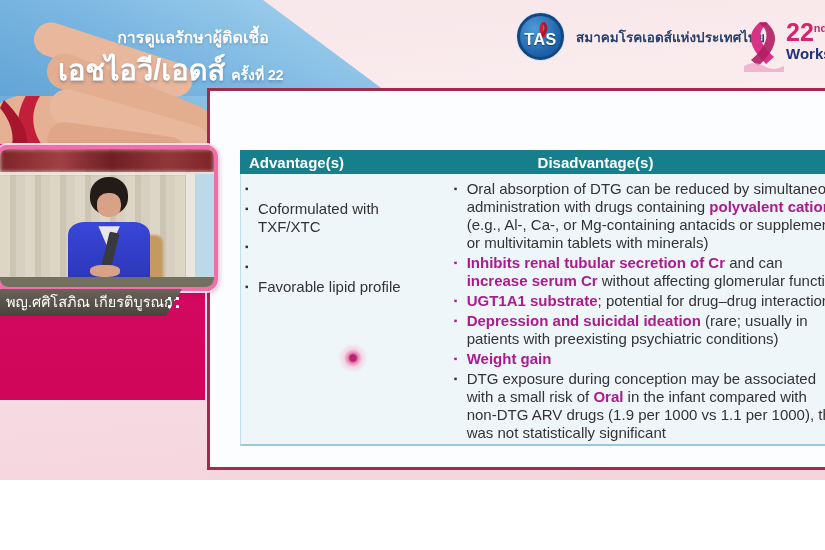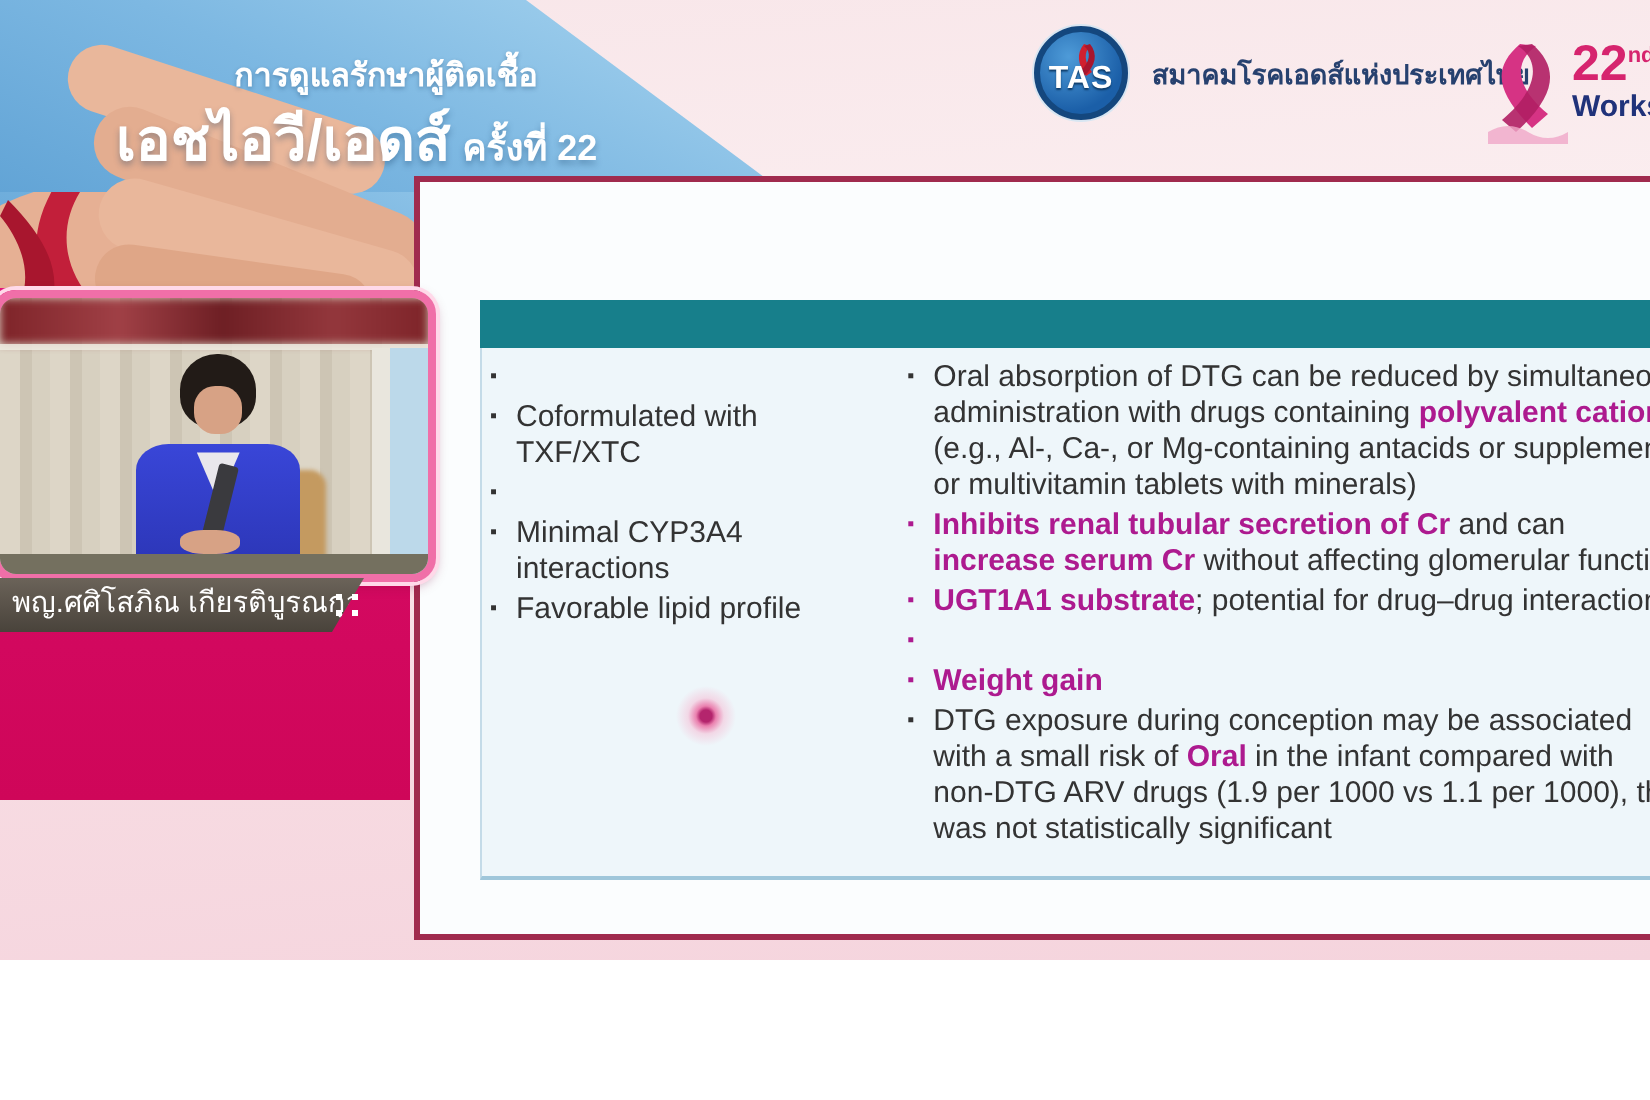--- a/index.html
+++ b/index.html
@@ -12,21 +12,21 @@
   .left-sky { position:absolute; left:0; top:0; width:207px; height:150px; z-index:2; overflow:hidden;
               background:linear-gradient(205deg,#aad6f0 0%,#7db8e2 55%,#62a4d6 100%); }
   .banner { position:absolute; left:0; top:0; width:400px; height:96px; z-index:2; overflow:hidden;
             clip-path:polygon(0 0, 263px 0, 392px 96px, 0 96px);
             background:linear-gradient(205deg,#aad6f0 0%,#7db8e2 55%,#62a4d6 100%); }
   .hand-wrap { position:absolute; left:0; top:0; width:420px; height:160px; }
   .banner-l1 { position:absolute; left:103px; top:25px; width:180px; text-align:center;
                color:#fff; font-weight:bold; font-size:16px; text-shadow:0 1px 2px rgba(20,60,100,.35); }
   .banner-l2 { position:absolute; left:58px; top:47px; color:#fff; font-weight:bold; font-size:29px;
                text-shadow:0 2px 3px rgba(20,60,100,.35); }
-  .banner-suffix { font-size:18px; font-weight:bold; margin-left:6px; }
+  .banner-suffix { font-size:14px; font-weight:bold; margin-left:6px; }
 
   
   .tas-group { position:absolute; left:517px; top:13px; z-index:2; display:flex; align-items:center; }
   .tas-circle { width:47px; height:47px; border-radius:50%; position:relative; flex:0 0 auto;
                 background:radial-gradient(circle at 35% 30%, #4e9bd8, #1b5fa8 70%);
                 border:3px solid #14477e; box-shadow:0 0 0 1px #d8e6f2; }
   .tas-text { position:absolute; left:0; right:0; top:15px; text-align:center; color:#fff;
               font-weight:bold; font-size:16px; letter-spacing:.5px; text-shadow:0 1px 1px #0d3a66; }
   .tas-ribbon { position:absolute; left:17px; top:6px; }
   .society-name { margin-left:12px; color:#27416f; font-size:13.5px; font-weight:bold; white-space:nowrap; }
@@ -171,38 +171,38 @@
   </div>
   <div class="name-plate">พญ.ศศิโสภิณ เกียรติบูรณกุล</div>
   <div class="plate-dot" style="left:168px;top:297px;"></div>
   <div class="plate-dot" style="left:176px;top:297px;"></div>
   <div class="plate-dot" style="left:168px;top:305px;"></div>
   <div class="plate-dot" style="left:176px;top:305px;"></div>
 
   <div class="slide">
     <div class="dtable">
       <div class="dtable-head">
+        <div class="th-adv">Advantage(s)</div>
+        <div class="th-dis">Disadvantage(s)</div>
       </div>
       <div class="dtable-body">
         <div class="col-adv" id="adv-list">
             <div class="bullet-row">
               <span class="bullet-marker">▪</span>
             </div>
             <div class="bullet-row">
               <span class="bullet-marker">▪</span>
               <span class="bullet-text"><span>Coformulated with
 TXF/XTC</span></span>
             </div>
             <div class="bullet-row">
               <span class="bullet-marker">▪</span>
             </div>
             <div class="bullet-row">
               <span class="bullet-marker">▪</span>
-              <span class="bullet-text"><span>Minimal CYP3A4
-interactions</span></span>
             </div>
             <div class="bullet-row">
               <span class="bullet-marker">▪</span>
               <span class="bullet-text"><span>Favorable lipid profile</span></span>
             </div>
           </div>
         <div class="col-dis" id="dis-list">
             <div class="bullet-row">
               <span class="bullet-marker">▪</span>
               <span class="bullet-text"><span>Oral absorption of DTG can be reduced by simultaneous
@@ -214,20 +214,22 @@
               <span class="bullet-marker accent">▪</span>
               <span class="bullet-text"><span class="seg-accent">Inhibits renal tubular secretion of Cr</span><span> and can
 </span><span class="seg-accent">increase serum Cr</span><span> without affecting glomerular function</span></span>
             </div>
             <div class="bullet-row">
               <span class="bullet-marker accent">▪</span>
               <span class="bullet-text"><span class="seg-accent">UGT1A1 substrate</span><span>; potential for drug–drug interactions</span></span>
             </div>
             <div class="bullet-row">
               <span class="bullet-marker accent">▪</span>
+              <span class="bullet-text"><span class="seg-accent">Depression and suicidal ideation</span><span> (rare; usually in
+patients with preexisting psychiatric conditions)</span></span>
             </div>
             <div class="bullet-row">
               <span class="bullet-marker accent">▪</span>
               <span class="bullet-text"><span class="seg-accent">Weight gain</span></span>
             </div>
             <div class="bullet-row">
               <span class="bullet-marker">▪</span>
               <span class="bullet-text"><span>DTG exposure during conception may be associated
 with a small risk of </span><span class="seg-accent">Oral</span><span> in the infant compared with
 non-DTG ARV drugs (1.9 per 1000 vs 1.1 per 1000), that

